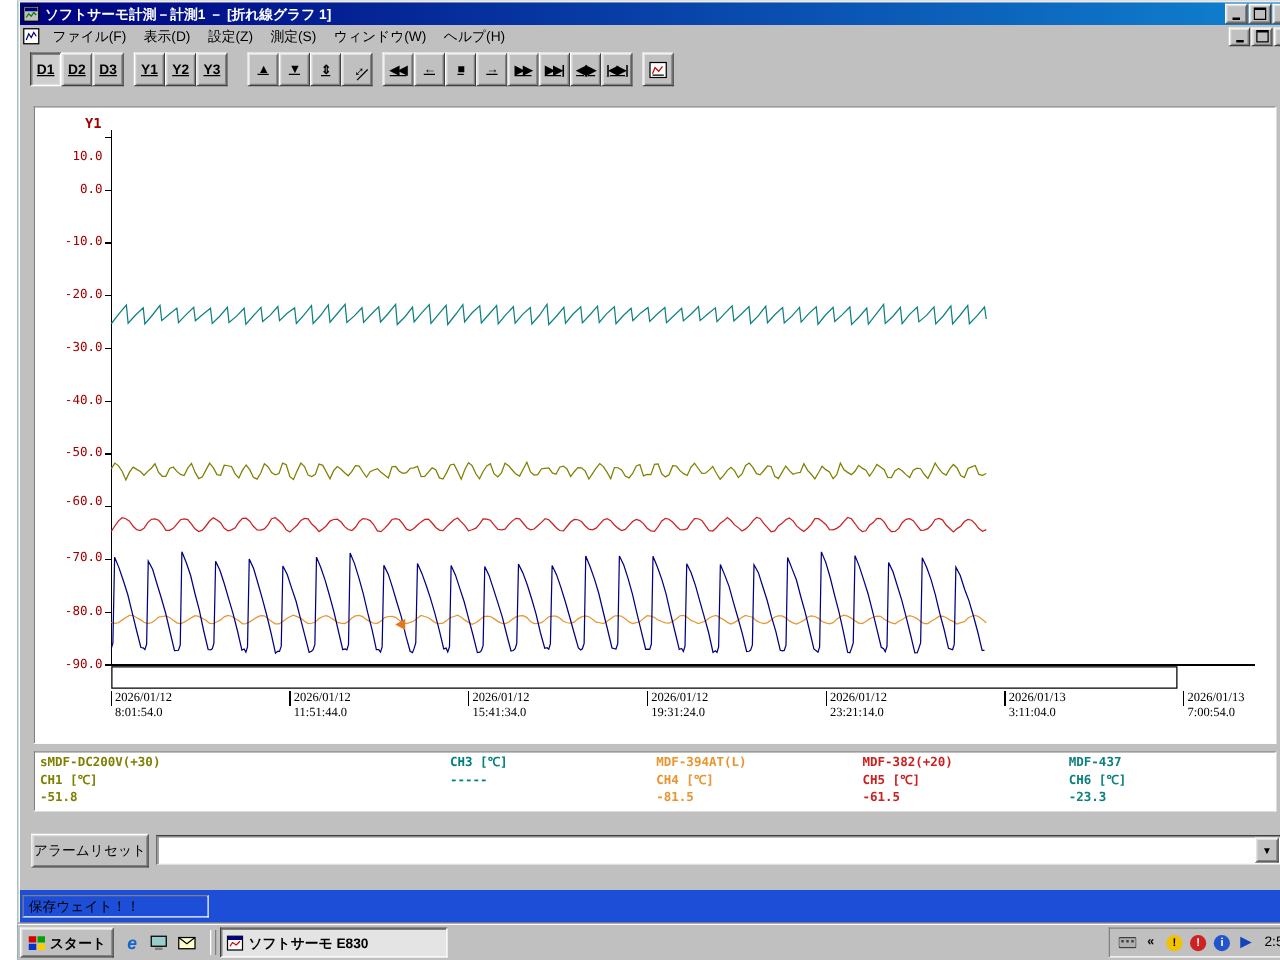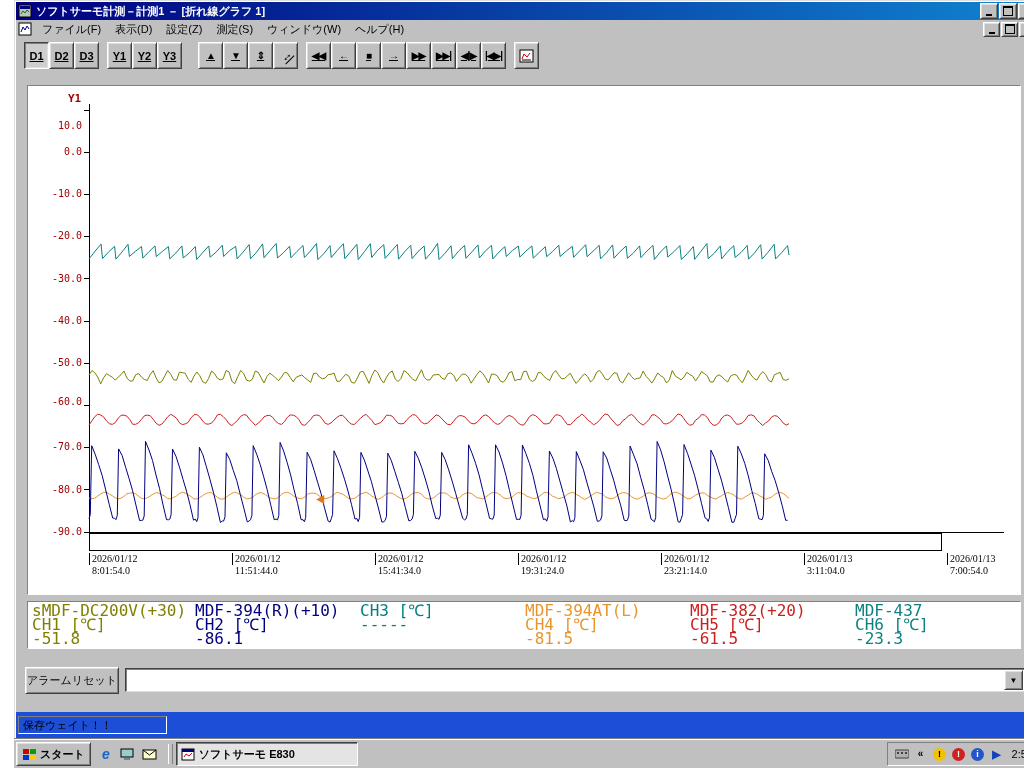--- a/index.html
+++ b/index.html
@@ -47,21 +47,21 @@
   .y-axis-title{position:absolute;left:40px;top:6px;font-weight:bold;
                 font-family:"DejaVu Sans Mono",monospace;font-size:11px;}
   .y-ticks span{position:absolute;left:0;width:54px;text-align:right;
                 font-family:"DejaVu Sans Mono",monospace;font-size:10px;line-height:12px;}
   .xtick{position:absolute;top:467px;width:112px;color:#000;
          font-family:"DejaVu Sans Mono",monospace;font-size:10px;line-height:12px;}
   .xtick span{display:block;white-space:nowrap;font-family:Liberation Serif, serif;}
 
   .legend-panel{position:absolute;left:12px;top:600px;width:992px;height:46px;background:#fff;}
   .lg-cell{position:absolute;top:2px;width:162px;font-family:"DejaVu Sans Mono",monospace;
-           font-size:16px;line-height:14px;white-space:nowrap;}
+           font-size:10px;line-height:14px;white-space:nowrap;font-weight:bold;}
 
   .alarm-row{position:absolute;left:0;top:664px;right:0;height:30px;}
   .alarm-btn{position:absolute;left:10px;top:2px;width:92px;height:25px;display:flex;
              align-items:center;justify-content:center;font-size:11px;}
   .alarm-combo{position:absolute;left:110px;top:3px;width:898px;height:22px;}
   .combo-text{position:absolute;left:3px;top:3px;right:20px;height:14px;font-size:11px;}
   .combo-arrow{position:absolute;right:1px;top:1px;bottom:1px;width:17px;display:flex;
                align-items:center;justify-content:center;font-size:8px;}
 
   .statusbar{position:absolute;left:1px;right:1px;bottom:1px;height:22px;background:#1d4ed8;
@@ -260,25 +260,20 @@
           <span>7:00:54.0</span>
         </div>
     </div>
 
     <div class="legend-panel sunken">
       <div class="lg-cell" style="left: 4px; color: rgb(127, 127, 0);">
         <div>sMDF-DC200V(+30)</div>
         <div>CH1 [℃]</div>
         <div>-51.8</div>
       </div>
-      <div class="lg-cell" style="left: 167px; color: rgb(0, 0, 128);">
-        <div>MDF-394(R)(+10)</div>
-        <div>CH2 [℃]</div>
-        <div>-86.1</div>
-      </div>
       <div class="lg-cell" style="left: 332px; color: rgb(0, 128, 128);">
         <div></div>
         <div>CH3 [℃]</div>
         <div>-----</div>
       </div>
       <div class="lg-cell" style="left: 497px; color: rgb(232, 149, 47);">
         <div>MDF-394AT(L)</div>
         <div>CH4 [℃]</div>
         <div>-81.5</div>
       </div>

